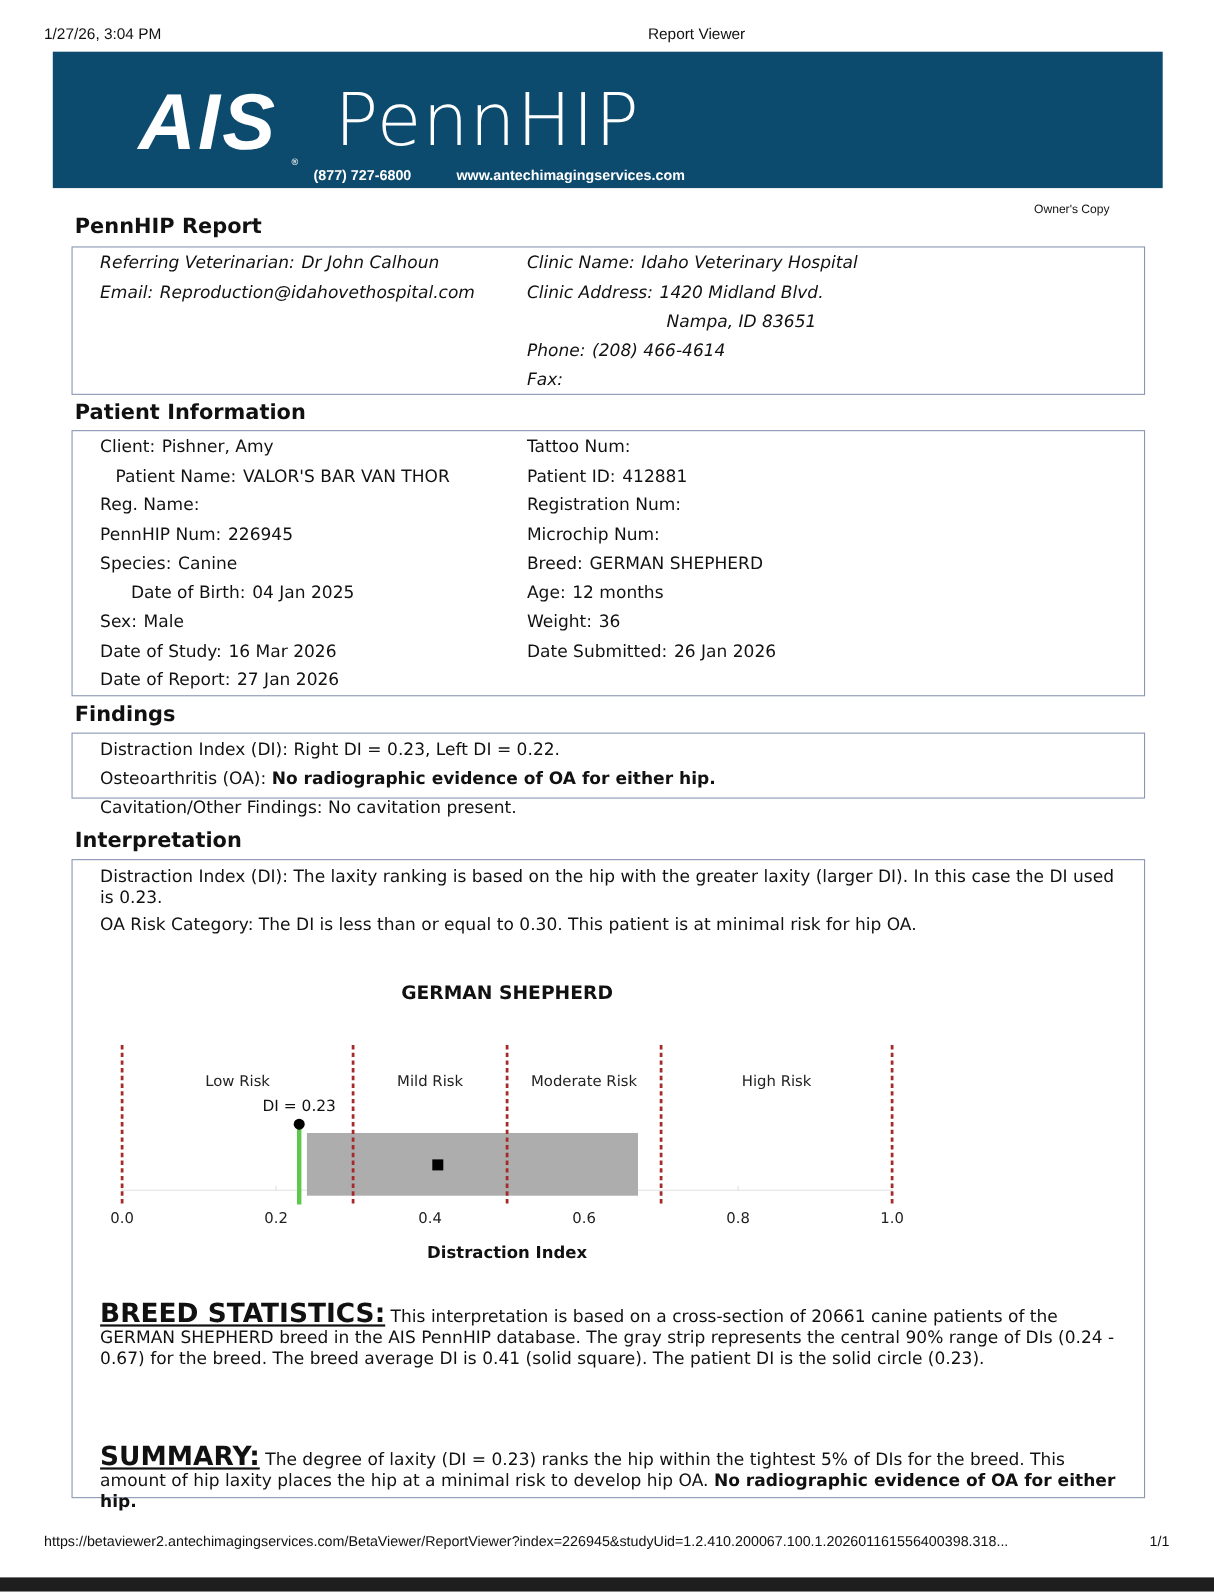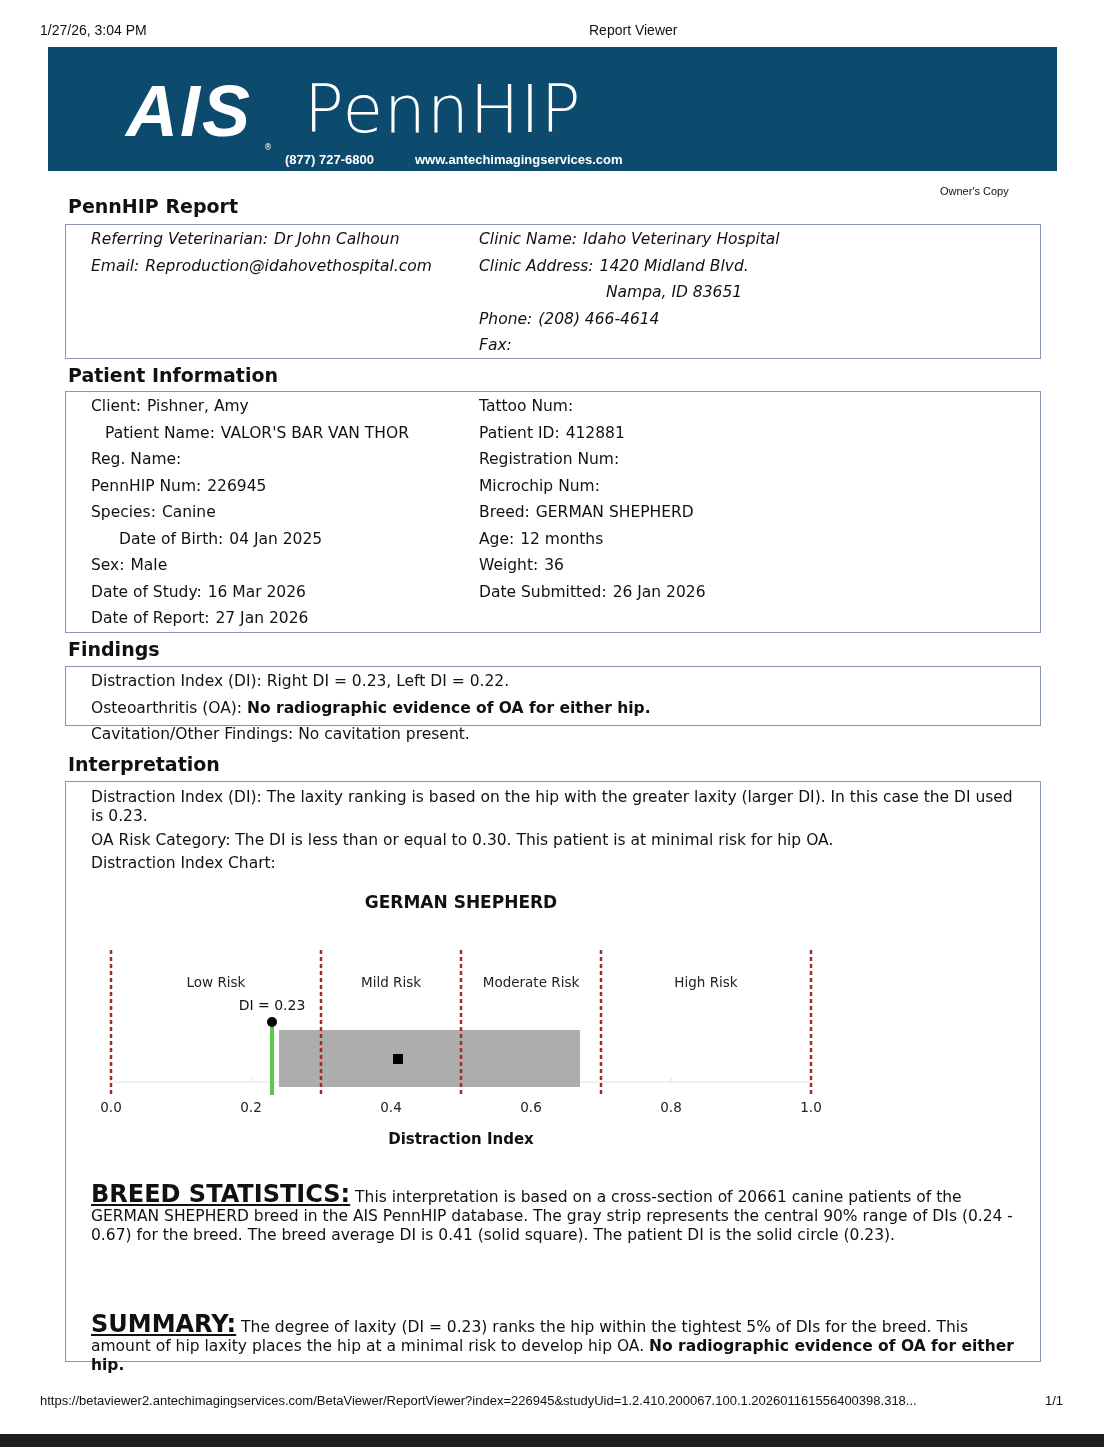--- a/index.html
+++ b/index.html
@@ -100,21 +100,20 @@
     <span>Osteoarthritis (OA):</span>
     <b>No radiographic evidence of OA for either hip.</b>
   </div>
   <div class="row" style="left:25px; top:58px;">Cavitation/Other Findings: No cavitation present.</div>
 </div>
 
 <div class="section-title" style="top:753px;">Interpretation</div>
 <div class="box" style="top:781px; height:581px;">
   <div class="para" style="top:6px;">Distraction Index (DI): The laxity ranking is based on the hip with the greater laxity (larger DI). In this case the DI used is 0.23.</div>
   <div class="para" style="top:49px;">OA Risk Category: The DI is less than or equal to 0.30. This patient is at minimal risk for hip OA.</div>
-  <div class="para" style="top:72px;">Distraction Index Chart:</div>
 
   <svg id="di-chart" width="800" height="280" style="position:absolute; left:0; top:100px;">
       <text x="395" y="26" text-anchor="middle" font-size="17" font-weight="bold" fill="#111">GERMAN SHEPHERD</text>
       <line x1="45" y1="200" x2="745" y2="200" stroke="#e0e0e0" stroke-width="1"></line>
       <line x1="45" y1="196" x2="45" y2="200" stroke="#e0e0e0" stroke-width="1"></line>
       <text x="45" y="230" text-anchor="middle" font-size="13.5" fill="#222">0.0</text>
       <line x1="185" y1="196" x2="185" y2="200" stroke="#e0e0e0" stroke-width="1"></line>
       <text x="185" y="230" text-anchor="middle" font-size="13.5" fill="#222">0.2</text>
       <line x1="325" y1="196" x2="325" y2="200" stroke="#e0e0e0" stroke-width="1"></line>
       <text x="325" y="230" text-anchor="middle" font-size="13.5" fill="#222">0.4</text>

